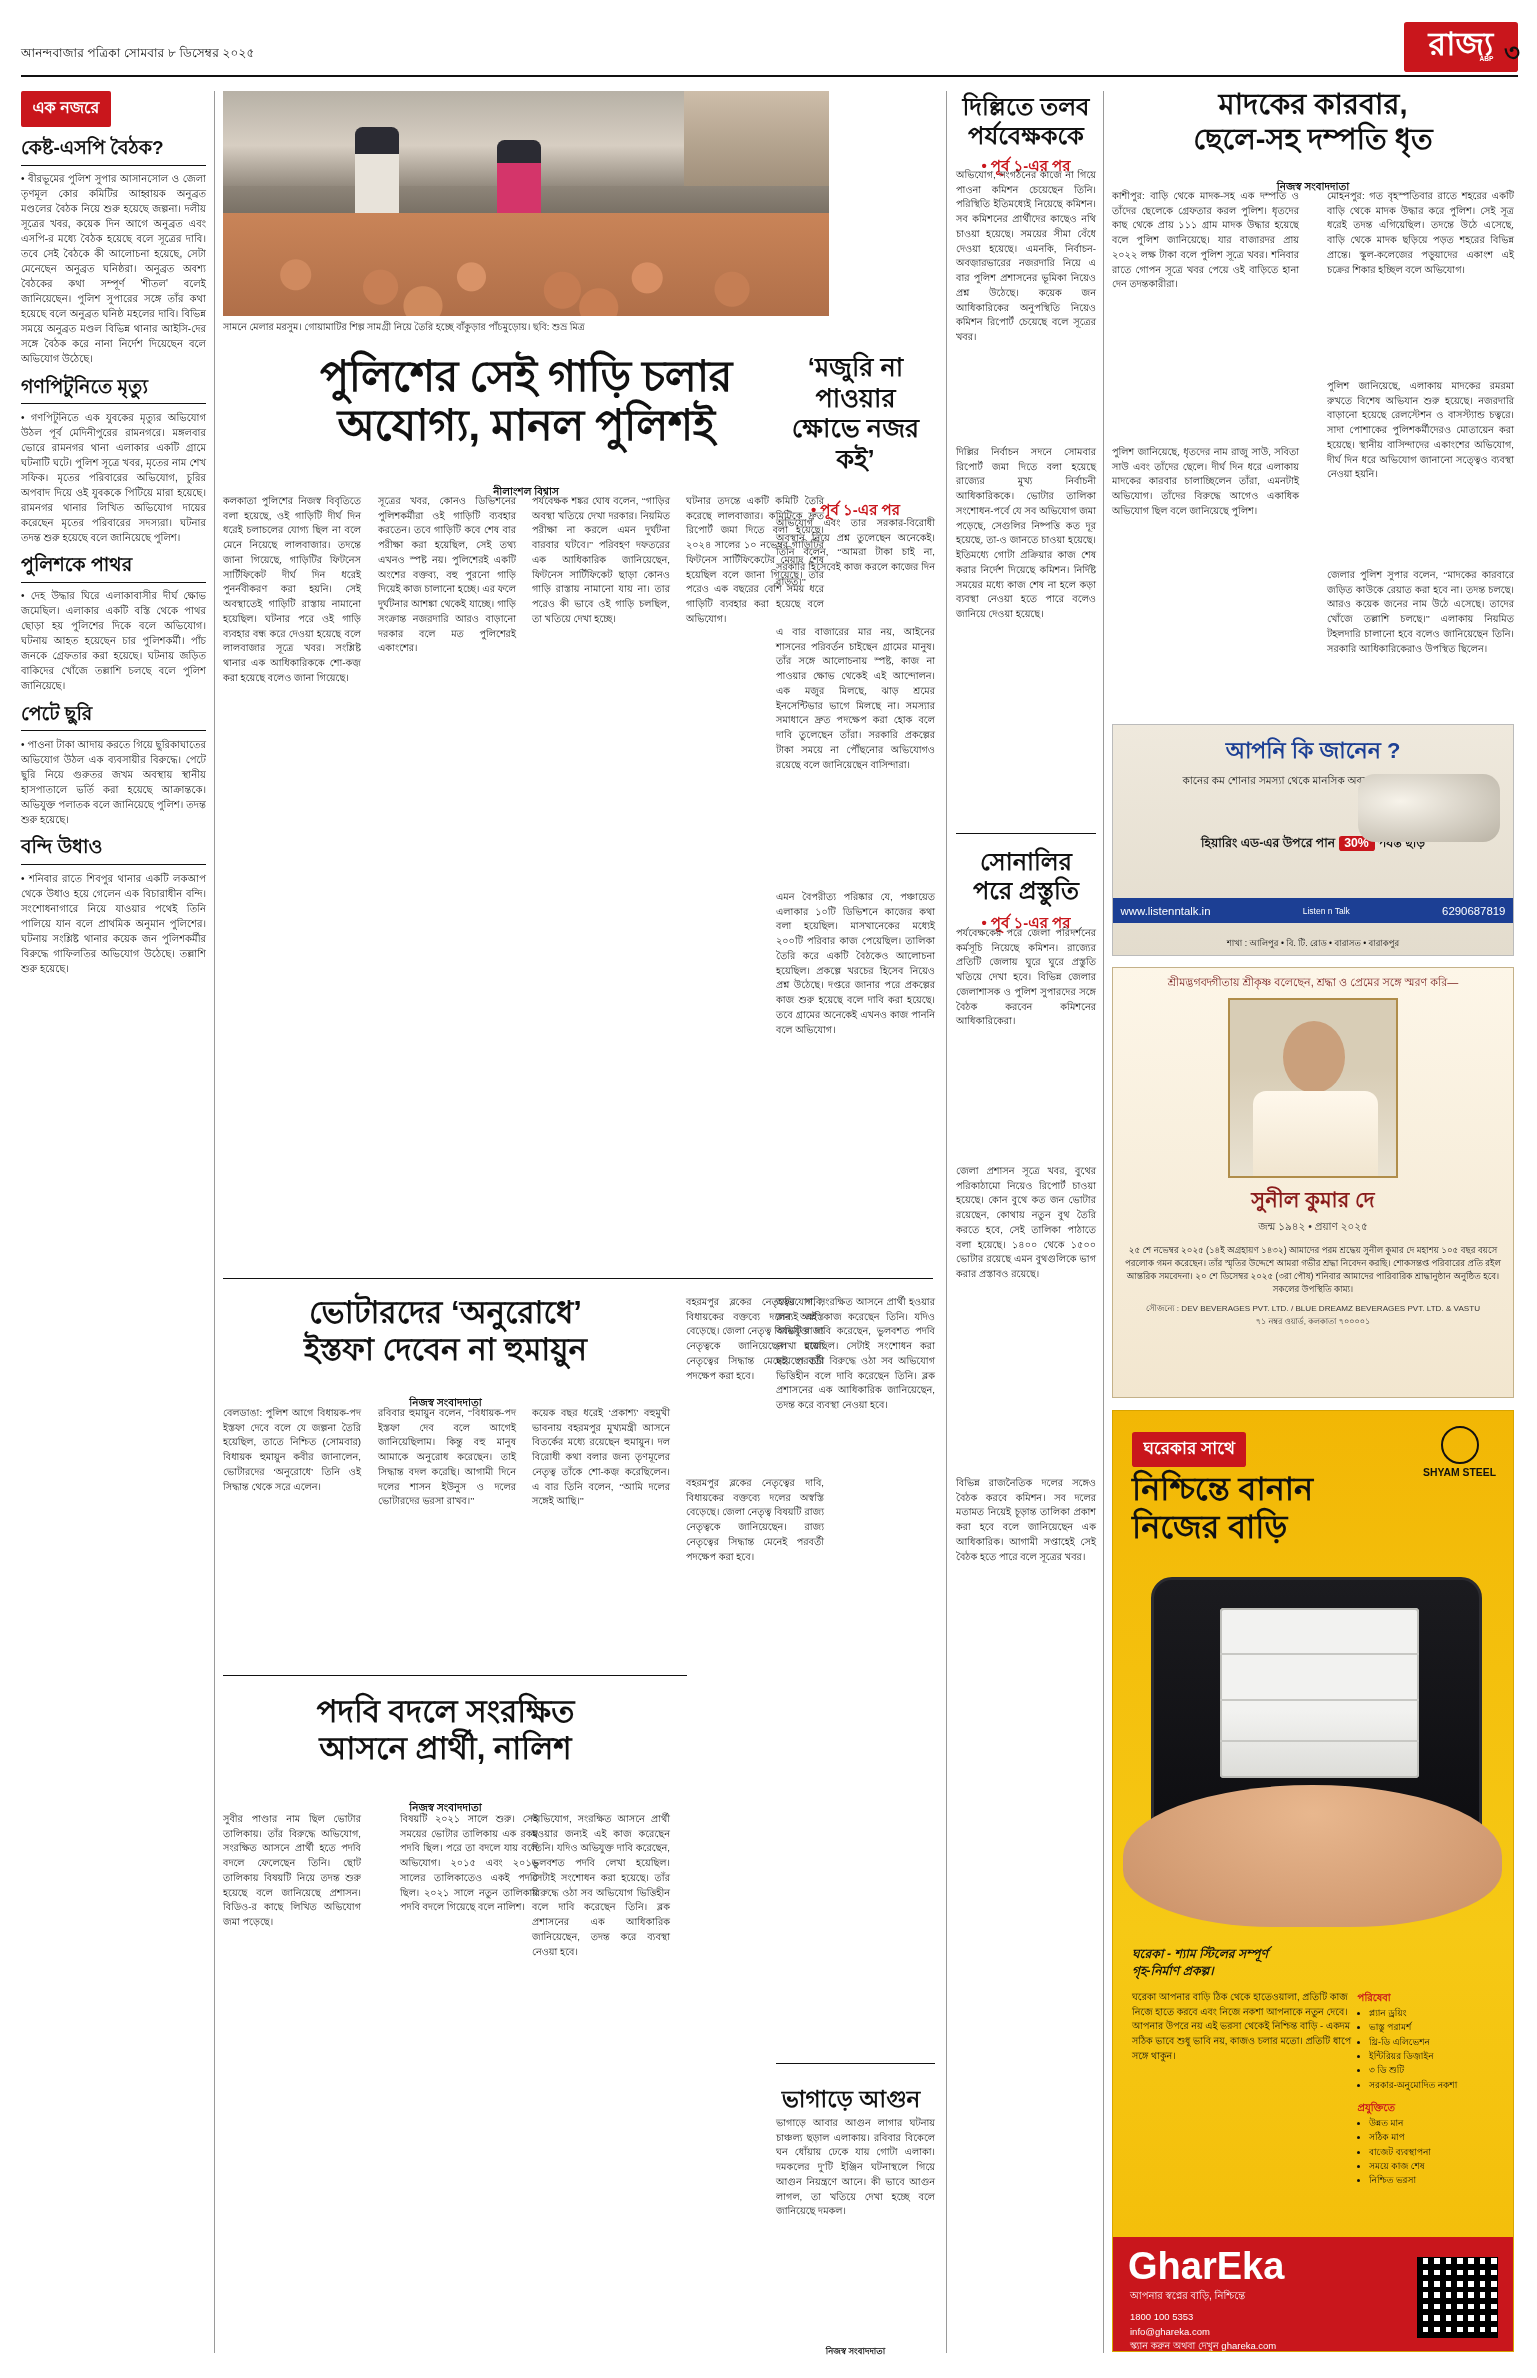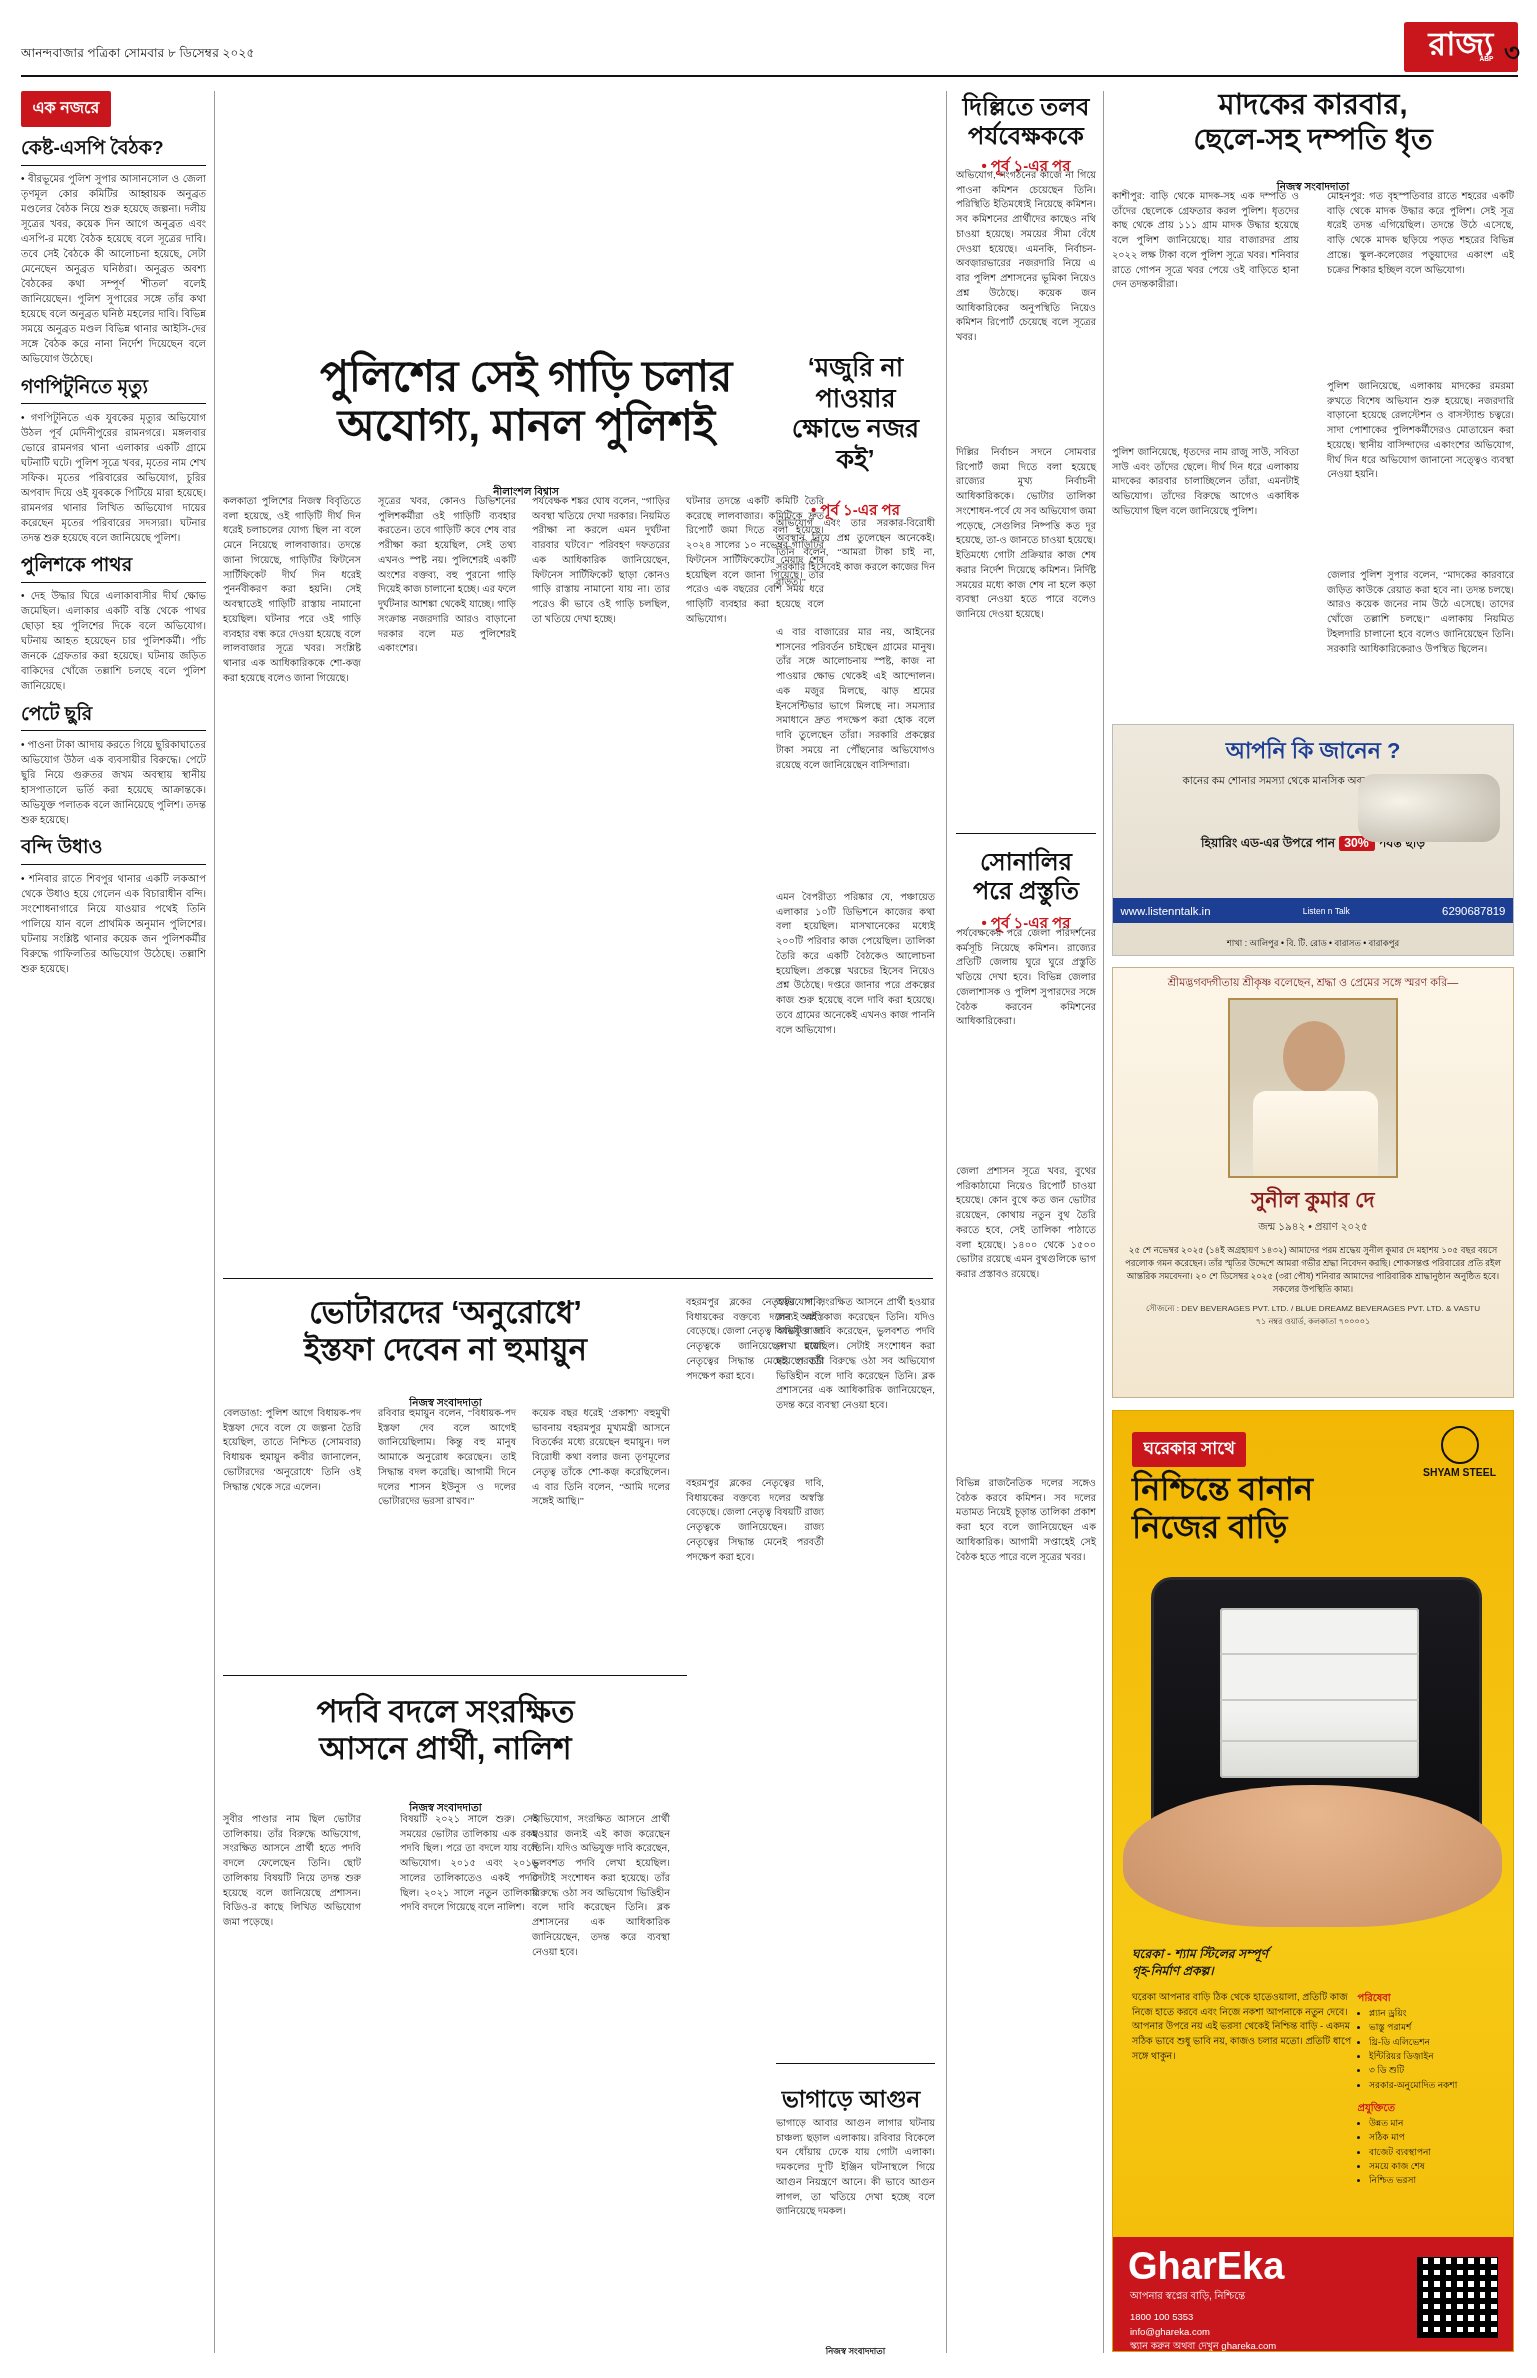--- a/index.html
+++ b/index.html
@@ -263,20 +263,31 @@
       <div class="sb-body">• পাওনা টাকা আদায় করতে গিয়ে ছুরিকাঘাতের অভিযোগ উঠল এক ব্যবসায়ীর বিরুদ্ধে। পেটে ছুরি নিয়ে গুরুতর জখম অবস্থায় স্থানীয় হাসপাতালে ভর্তি করা হয়েছে আক্রান্তকে। অভিযুক্ত পলাতক বলে জানিয়েছে পুলিশ। তদন্ত শুরু হয়েছে।</div>
     </div>
 
     <div class="sb-block">
       <div class="sb-head">বন্দি উধাও</div>
       <div class="sb-rule"></div>
       <div class="sb-body">• শনিবার রাতে শিবপুর থানার একটি লকআপ থেকে উধাও হয়ে গেলেন এক বিচারাধীন বন্দি। সংশোধনাগারে নিয়ে যাওয়ার পথেই তিনি পালিয়ে যান বলে প্রাথমিক অনুমান পুলিশের। ঘটনায় সংশ্লিষ্ট থানার কয়েক জন পুলিশকর্মীর বিরুদ্ধে গাফিলতির অভিযোগ উঠেছে। তল্লাশি শুরু হয়েছে।</div>
     </div>
   </div>
 
+  <div class="photo-wrap">
+    <div class="photo">
+      <div class="bldg"></div>
+      <div class="wall2"></div>
+      <div class="ground"></div>
+      <div class="person p1"></div>
+      <div class="person p2"></div>
+      <div class="pots"></div>
+    </div>
+    <div class="photo-cap">সামনে মেলার মরসুম। গোয়ামাটির শিল্প সামগ্রী নিয়ে তৈরি হচ্ছে বাঁকুড়ার পাঁচমুড়োয়। ছবি: শুভ্র মিত্র</div>
+  </div>
 
   <div class="hl-main" style="white-space:pre-line;">পুলিশের সেই গাড়ি চলার
 অযোগ্য, মানল পুলিশই</div>
   <div class="byline" style="position:absolute; left:223px; top:473px; width:606px;">নীলাংশল বিশ্বাস</div>
 
   <div class="colbody" style="left:223px; top:494px; width:138px;">কলকাতা পুলিশের নিজস্ব বিবৃতিতে বলা হয়েছে, ওই গাড়িটি দীর্ঘ দিন ধরেই চলাচলের যোগ্য ছিল না বলে মেনে নিয়েছে লালবাজার। তদন্তে জানা গিয়েছে, গাড়িটির ফিটনেস সার্টিফিকেট দীর্ঘ দিন ধরেই পুনর্নবীকরণ করা হয়নি। সেই অবস্থাতেই গাড়িটি রাস্তায় নামানো হয়েছিল। ঘটনার পরে ওই গাড়ি ব্যবহার বন্ধ করে দেওয়া হয়েছে বলে লালবাজার সূত্রে খবর। সংশ্লিষ্ট থানার এক আধিকারিককে শো-কজ় করা হয়েছে বলেও জানা গিয়েছে।</div>
   <div class="colbody" style="left:378px; top:494px; width:138px;">সূত্রের খবর, কোনও ডিভিশনের পুলিশকর্মীরা ওই গাড়িটি ব্যবহার করতেন। তবে গাড়িটি কবে শেষ বার পরীক্ষা করা হয়েছিল, সেই তথ্য এখনও স্পষ্ট নয়। পুলিশেরই একটি অংশের বক্তব্য, বহু পুরনো গাড়ি দিয়েই কাজ চালানো হচ্ছে। এর ফলে দুর্ঘটনার আশঙ্কা থেকেই যাচ্ছে। গাড়ি সংক্রান্ত নজরদারি আরও বাড়ানো দরকার বলে মত পুলিশেরই একাংশের।</div>
   <div class="colbody" style="left:532px; top:494px; width:138px;">পর্যবেক্ষক শঙ্কর ঘোষ বলেন, ‘‘গাড়ির অবস্থা খতিয়ে দেখা দরকার। নিয়মিত পরীক্ষা না করলে এমন দুর্ঘটনা বারবার ঘটবে।’’ পরিবহণ দফতরের এক আধিকারিক জানিয়েছেন, ফিটনেস সার্টিফিকেট ছাড়া কোনও গাড়ি রাস্তায় নামানো যায় না। তার পরেও কী ভাবে ওই গাড়ি চলছিল, তা খতিয়ে দেখা হচ্ছে।</div>
   <div class="colbody" style="left:686px; top:494px; width:138px;">ঘটনার তদন্তে একটি কমিটি তৈরি করেছে লালবাজার। কমিটিকে দ্রুত রিপোর্ট জমা দিতে বলা হয়েছে। ২০২৪ সালের ১০ নভেম্বর গাড়িটির ফিটনেস সার্টিফিকেটের মেয়াদ শেষ হয়েছিল বলে জানা গিয়েছে। তার পরেও এক বছরের বেশি সময় ধরে গাড়িটি ব্যবহার করা হয়েছে বলে অভিযোগ।</div>
 

